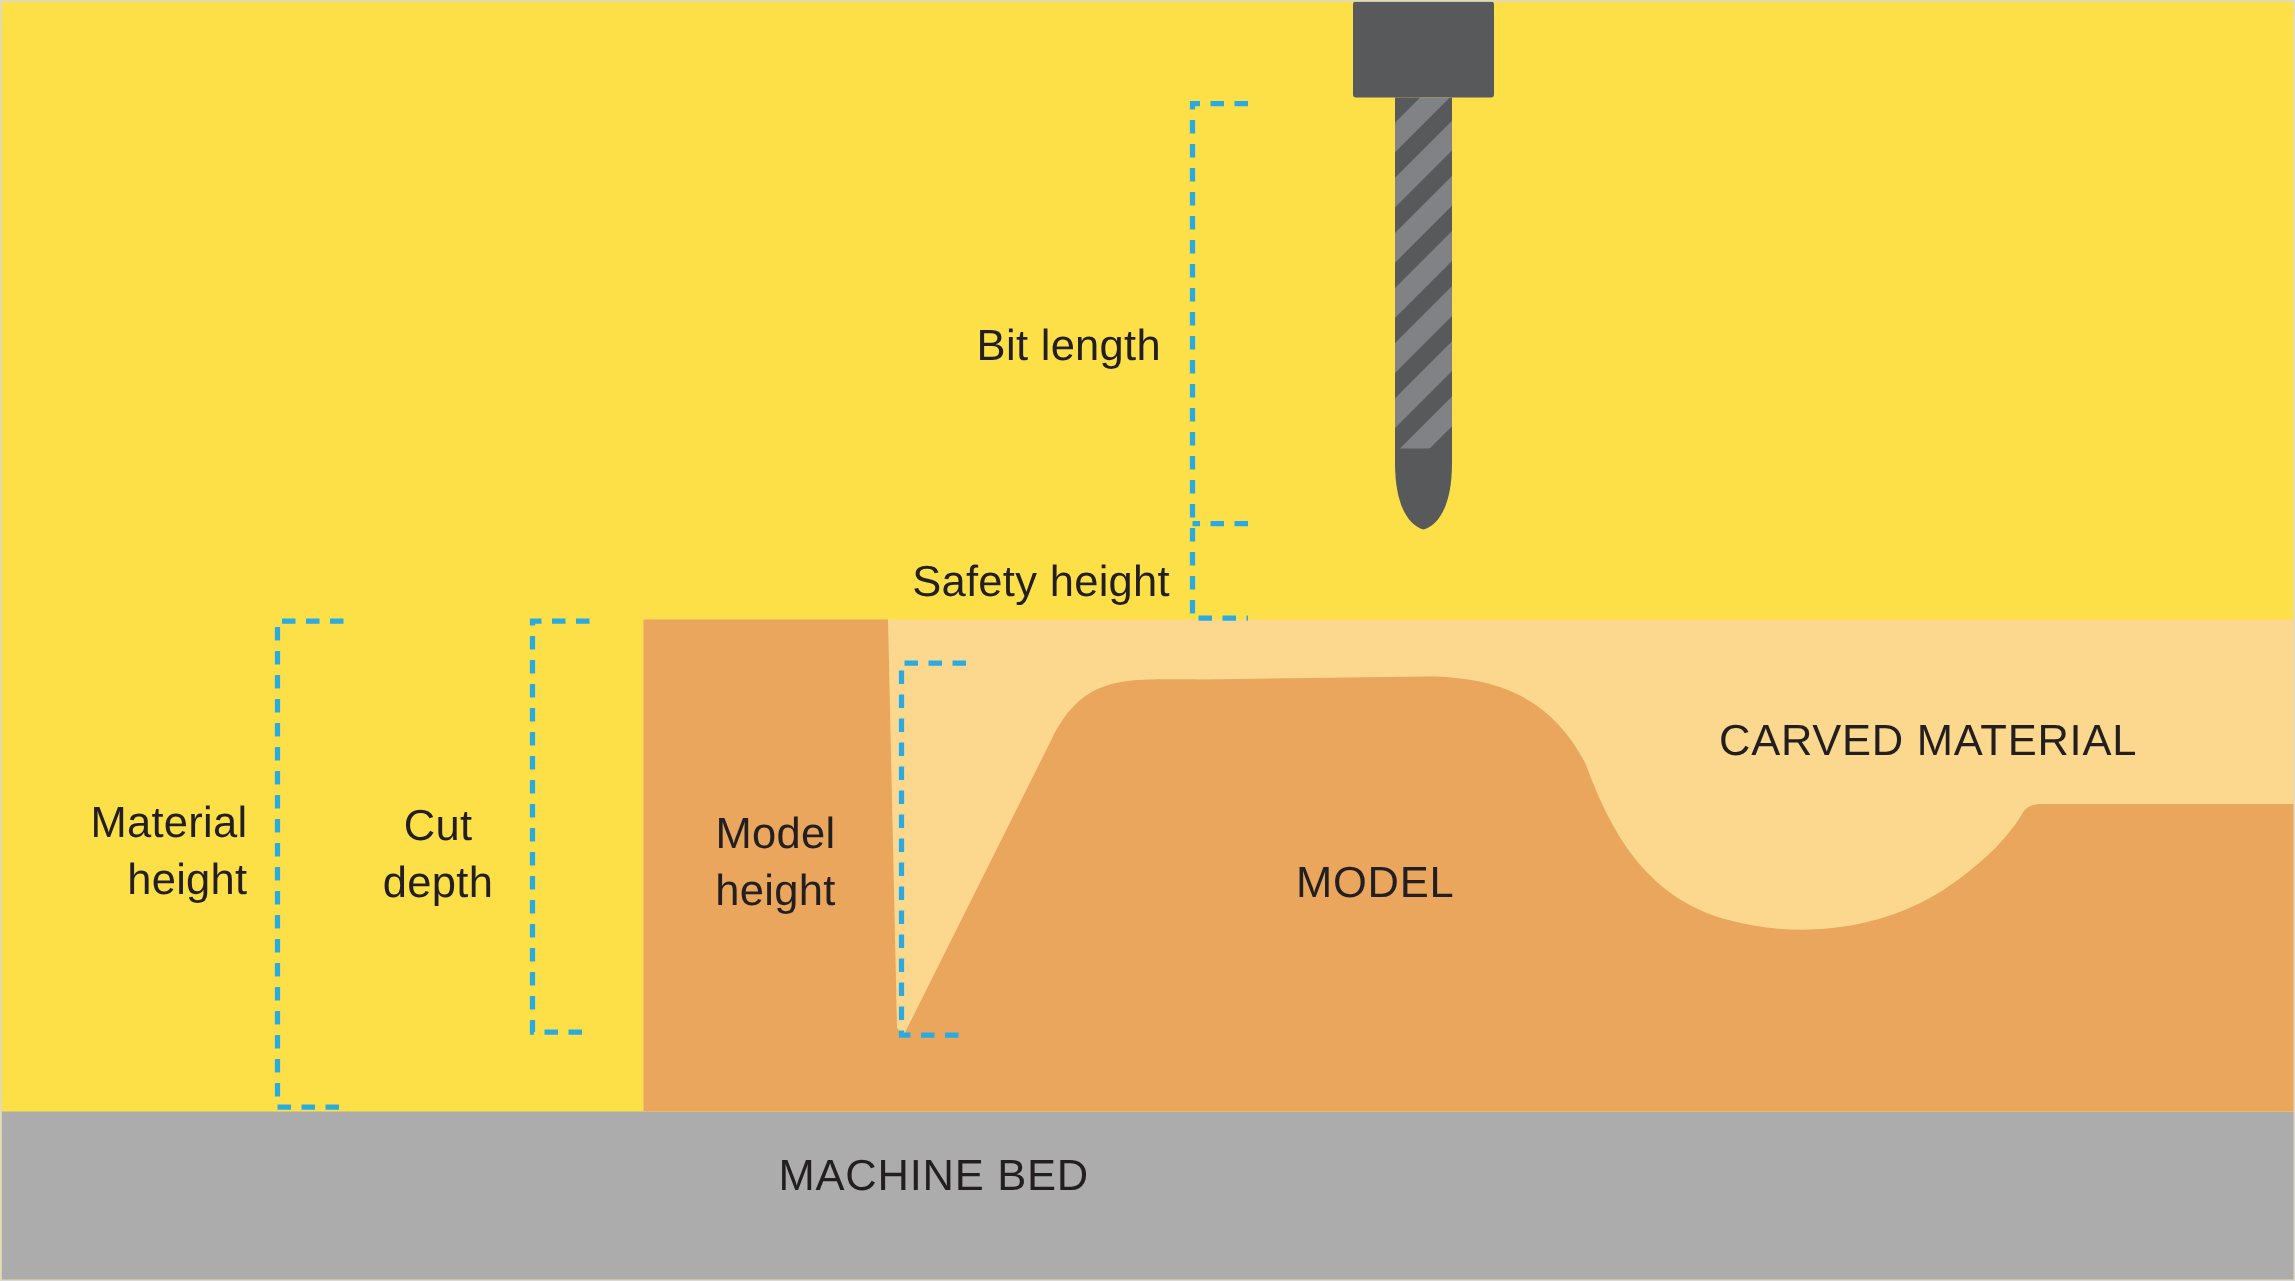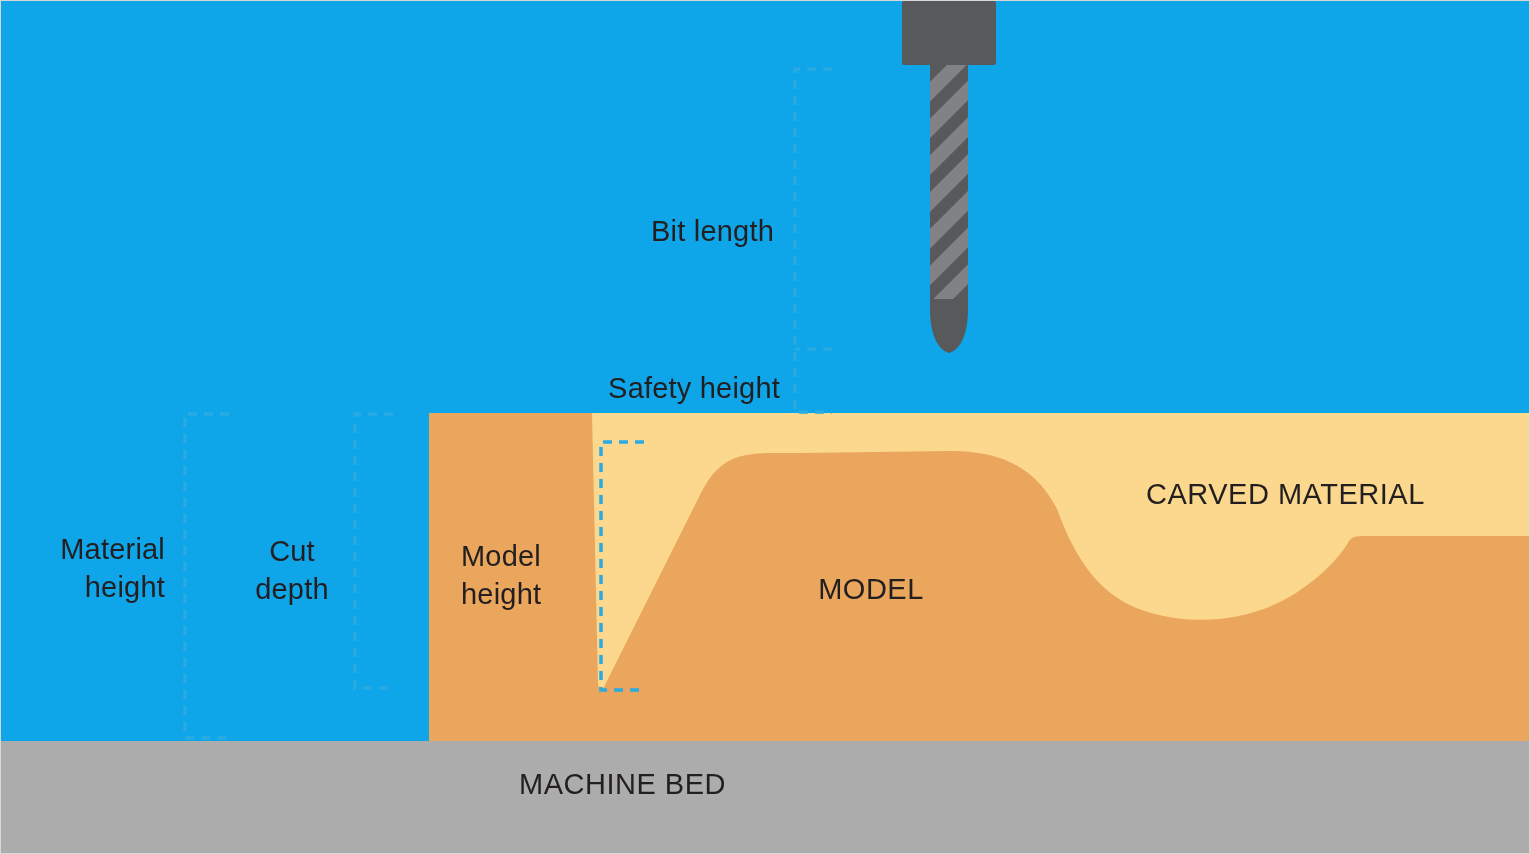--- a/index.html
+++ b/index.html
@@ -1,40 +1,40 @@
 <!DOCTYPE html>
 <html><head>
 <meta charset="utf-8">
 <style>
   html,body{margin:0;padding:0;background:#fff;}
   .stage{
     position:relative;
     width:1530px;height:854px;
-    background:#0ea5e9;
+    background:#fde047;
     font-family:"Liberation Sans", sans-serif;
     color:#231F20;
     overflow:hidden;
     box-sizing:border-box;
     border:1px solid #d8d8d8;
   }
   svg.diagram{position:absolute;left:0;top:0;}
   .label{
     position:absolute;
     font-size:29px;
     line-height:38px;
     color:#231F20;
     letter-spacing:0.2px;
     z-index:2;
   }
   .lab-bit{top:211px;right:755px;text-align:right;white-space:nowrap;}
   .lab-safety{top:368px;right:749px;text-align:right;white-space:nowrap;}
   .lab-material{top:529px;right:1364px;width:142px;text-align:right;}
   .lab-cut{top:531px;left:241px;width:100px;text-align:center;}
-  .lab-modelheight{top:536px;left:460px;width:112px;}
-  .lab-model{top:569px;left:805px;width:130px;text-align:center;letter-spacing:0.5px;}
+  .lab-modelheight{top:536px;left:460px;width:112px;text-align:center;}
+  .lab-model{top:569px;left:863px;width:130px;text-align:left;letter-spacing:0.5px;}
   .lab-carved{top:474px;left:1145px;width:300px;text-align:left;letter-spacing:0.5px;white-space:nowrap;}
   .lab-bed{top:764px;left:0;width:1243px;text-align:center;letter-spacing:0.5px;}
 </style>
 </head>
 <body>
 
 <div class="stage">
 
   <svg class="diagram" width="1530" height="854" viewBox="0 0 1530 854">
     <defs>

